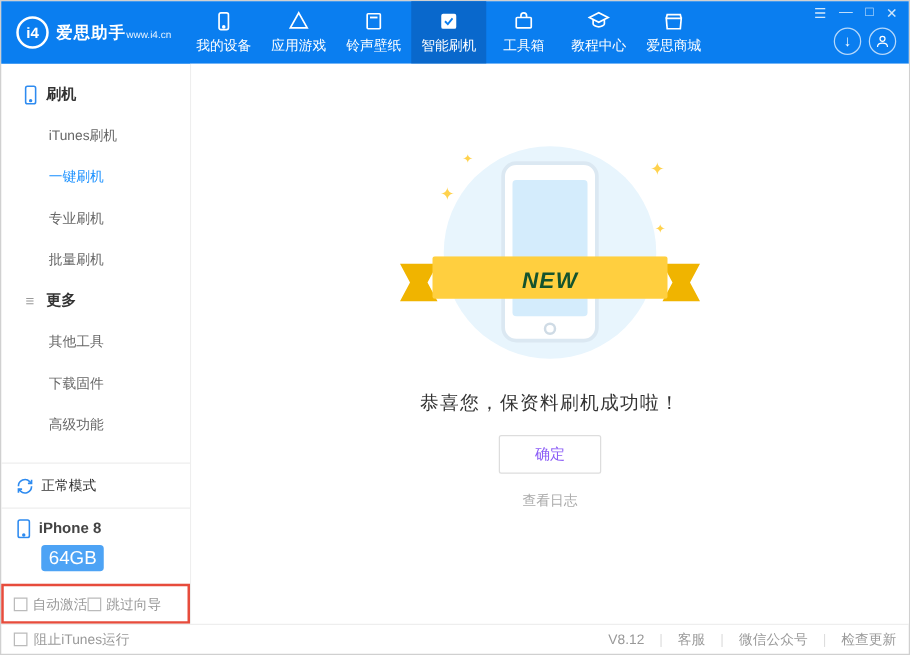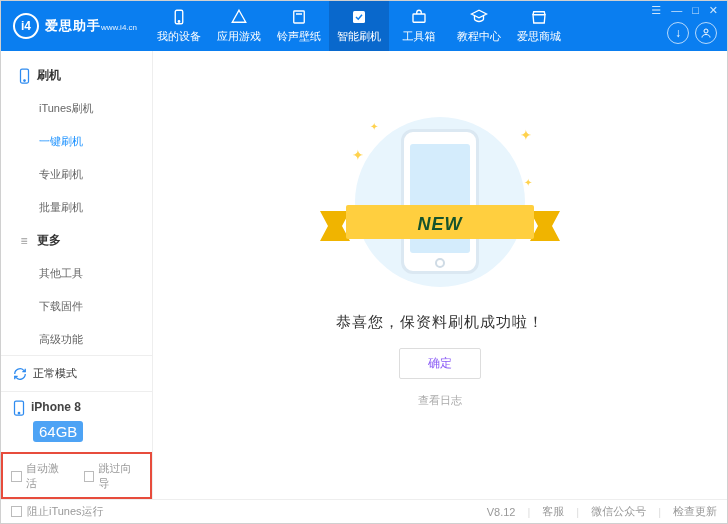--- a/index.html
+++ b/index.html
@@ -33,21 +33,21 @@
   .side-item { padding: 9px 0 9px 38px; color: #666; font-size: 11px; cursor: pointer; }
   .side-item.active { color: #1990ff; }
   
   .side-status { border-top: 1px solid #eee; padding: 10px 12px; display: flex; align-items: center; gap: 6px; font-size: 11px; color: #333; }
   .status-icon { color: #2e8bf0; font-size: 14px; }
   .side-device { border-top: 1px solid #eee; padding: 8px 12px 10px 12px; }
   .device-row { display: flex; align-items: flex-start; gap: 6px; font-size: 12px; color: #444; font-weight: 600; }
   .device-icon { color: #2e8bf0; font-size: 14px; }
   .storage-badge { margin-top: 5px; margin-left: 20px; display: inline-block; background: #4da3f5; color: #fff; font-size: 15px; padding: 2px 6px; border-radius: 3px; }
   
-  .side-bottom-opts { border-top: 1px solid #eee; padding: 8px 10px; display: flex; gap: 14px; font-size: 11px; color: #999; outline: 2px solid #e74c3c; outline-offset: -2px; min-height: 32px; align-items: center; }
+  .side-bottom-opts { border-top: 1px solid #eee; padding: 8px 10px; display: flex; font-size: 11px; color: #999; outline: 2px solid #e74c3c; outline-offset: -2px; min-height: 32px; align-items: center; }
   .opt { display: flex; align-items: center; gap: 4px; }
   .chk { width: 11px; height: 11px; border: 1px solid #bbb; background: #fff; display: inline-block; }
   
   .main { flex: 1; display: flex; flex-direction: column; align-items: center; justify-content: flex-start; padding-top: 56px; background: #fff; }
   .illustration { width: 200px; height: 190px; position: relative; }
   .circle-bg { position: absolute; width: 170px; height: 170px; border-radius: 50%; background: #e8f5fd; left: 15px; top: 10px; }
   .spark { position: absolute; width: 10px; height: 10px; font-size: 14px; color: #ffd24d; }
   .phone { position: absolute; width: 78px; height: 145px; background: #fff; border: 3px solid #dbe8f2; border-radius: 12px; left: 61px; top: 22px; }
   .phone-screen { position: absolute; inset: 12px 6px 18px 6px; background: #d4ecfc; border-radius: 3px; }
   .phone-home { position: absolute; width: 10px; height: 10px; border: 2px solid #cfdbe5; border-radius: 50%; bottom: 3px; left: 50%; transform: translateX(-50%); }

